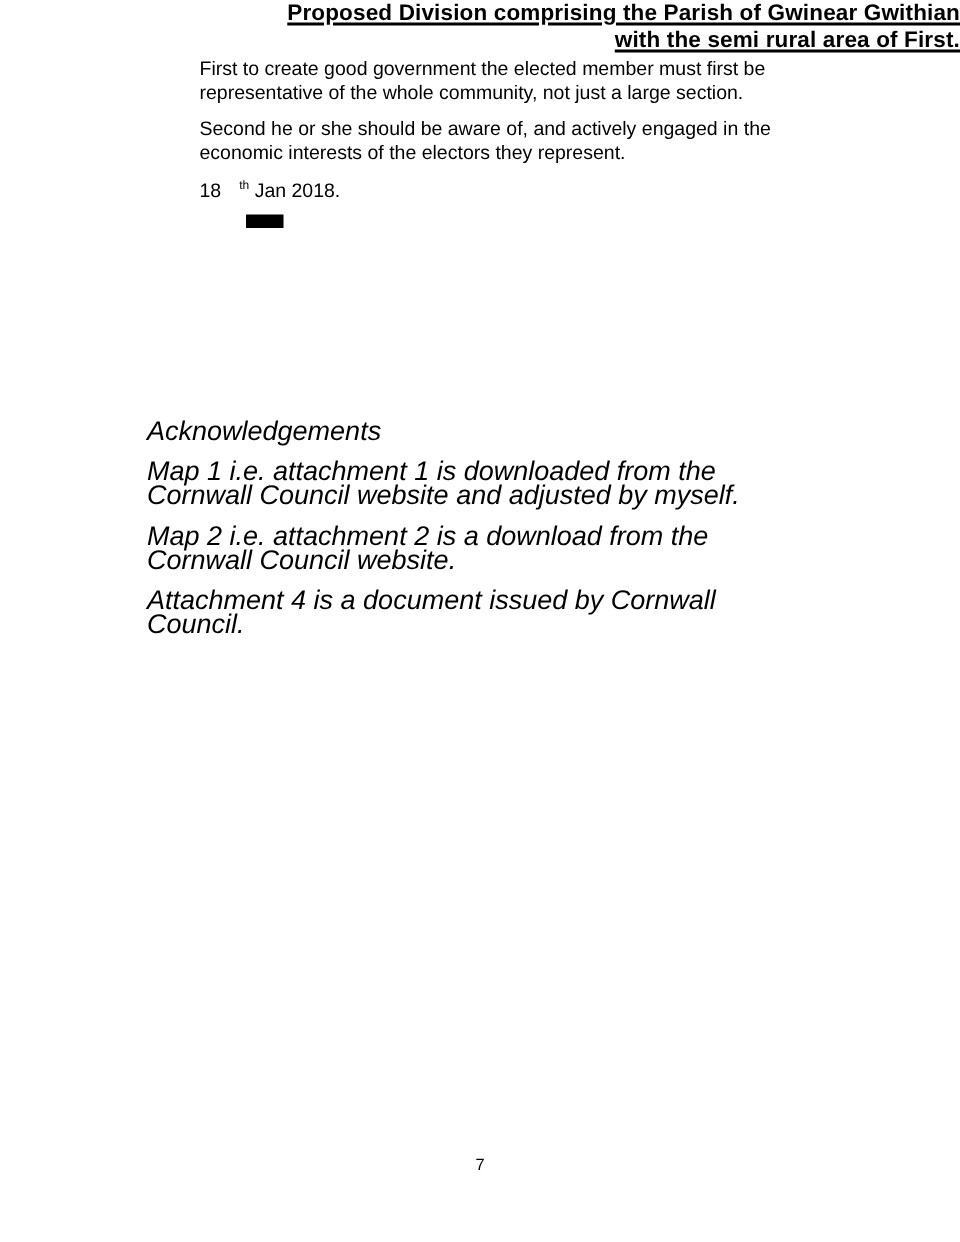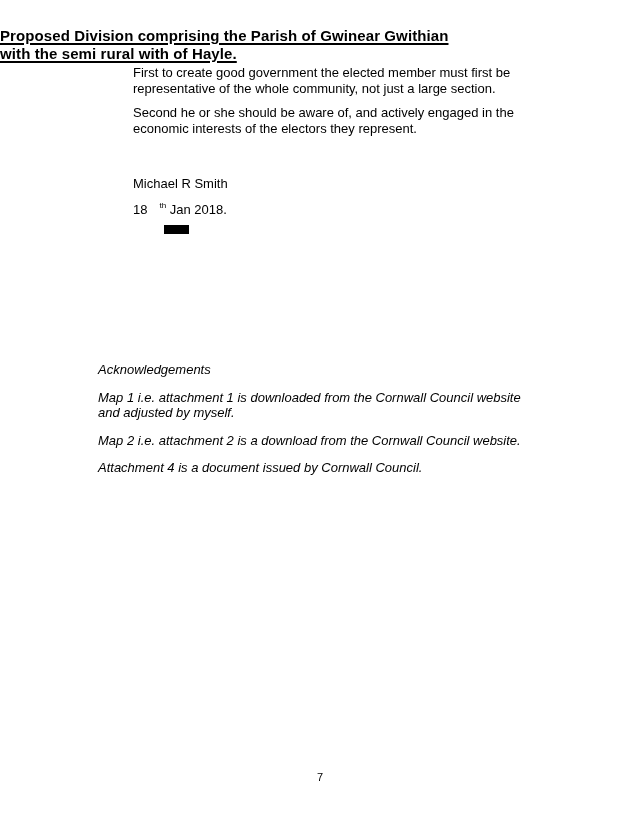--- a/index.html
+++ b/index.html
@@ -11,22 +11,21 @@
     position: relative;
     width: 640px;
     height: 828px;
     background: #ffffff;
     color: #000000;
     font-family: "Liberation Sans", "DejaVu Sans", sans-serif;
     overflow: hidden;
   }
   .doc-title {
     margin: 0;
-    padding-top: 27px;
-    text-align: left;
+    text-align: right;
     font-size: 15px;
     font-weight: 700;
     line-height: 18px;
     letter-spacing: 0.1px;
   }
   .title-line { display: block; }
   .u {
     text-decoration: underline;
     text-decoration-thickness: 2px;
     text-underline-offset: 2px;
@@ -49,48 +48,47 @@
   .redaction {
     width: 25px;
     height: 9px;
     background: #000000;
     margin: 8px 0 0 31px;
   }
   .ack-block {
     margin: 128px 0 4px 98px;
     width: 435px;
     font-style: italic;
-    font-size: 13px;
+    font-size: 18px;
     line-height: 15.5px;
   }
   .ack-block p { margin: 0 0 12px 0; }
   .page-number {
     position: absolute;
     top: 771px;
     left: 0;
     width: 100%;
     text-align: center;
     font-size: 11px;
   }
 </style>
 </head>
 <body>
 
 <div class="page">
 
   <h1 class="doc-title">
     <span class="title-line"><span class="u">Proposed Division comprising the Parish of Gwinear Gwithian</span></span>
-    <span class="title-line"><span class="u">with the semi rural with of Hayle.</span></span>
+    <span class="title-line"><span class="u">with the semi rural area of First.</span></span>
   </h1>
 
   <div class="body-block">
     <p>First to create good government the elected member must first be representative of the whole community, not just a large section.</p>
     <p>Second he or she should be aware of, and actively engaged in the economic interests of the electors they represent.</p>
 
-    <p class="sig-name">Michael R Smith</p>
 
     <p class="sig-date"><span>18</span><sup>th</sup><span> Jan 2018.</span></p>
 
     <div class="redaction"></div>
   </div>
 
   <div class="ack-block">
     <p>Acknowledgements</p>
     <p>Map 1 i.e. attachment 1 is downloaded from the Cornwall Council website and adjusted by myself.</p>
     <p>Map 2 i.e. attachment 2 is a download from the Cornwall Council website.</p>

